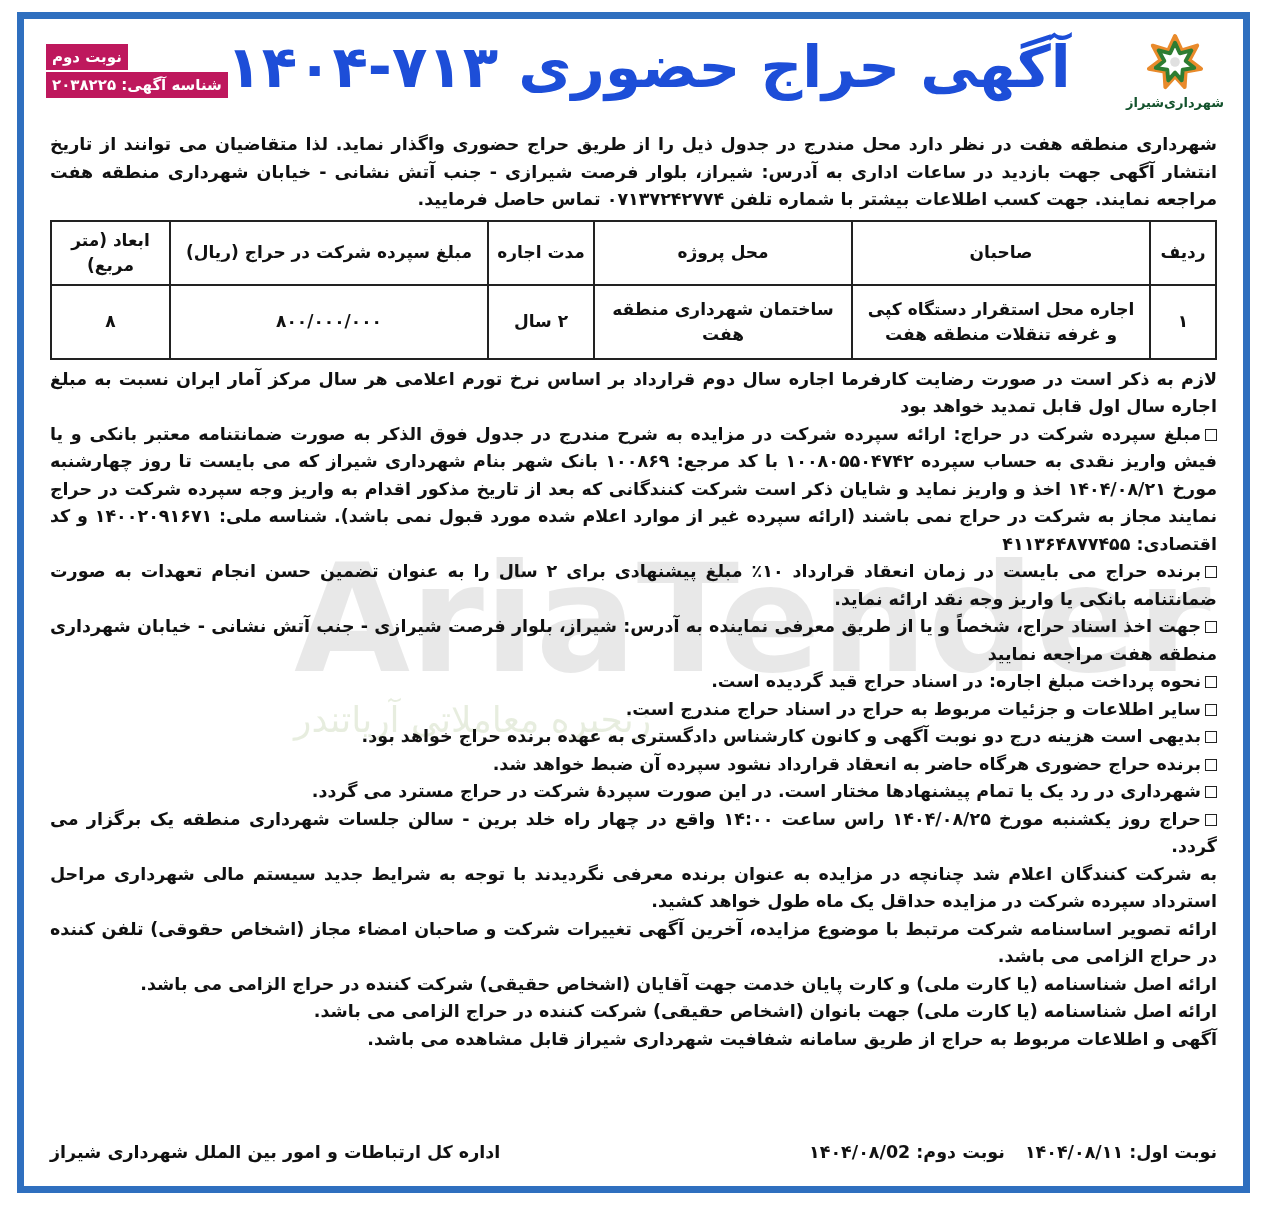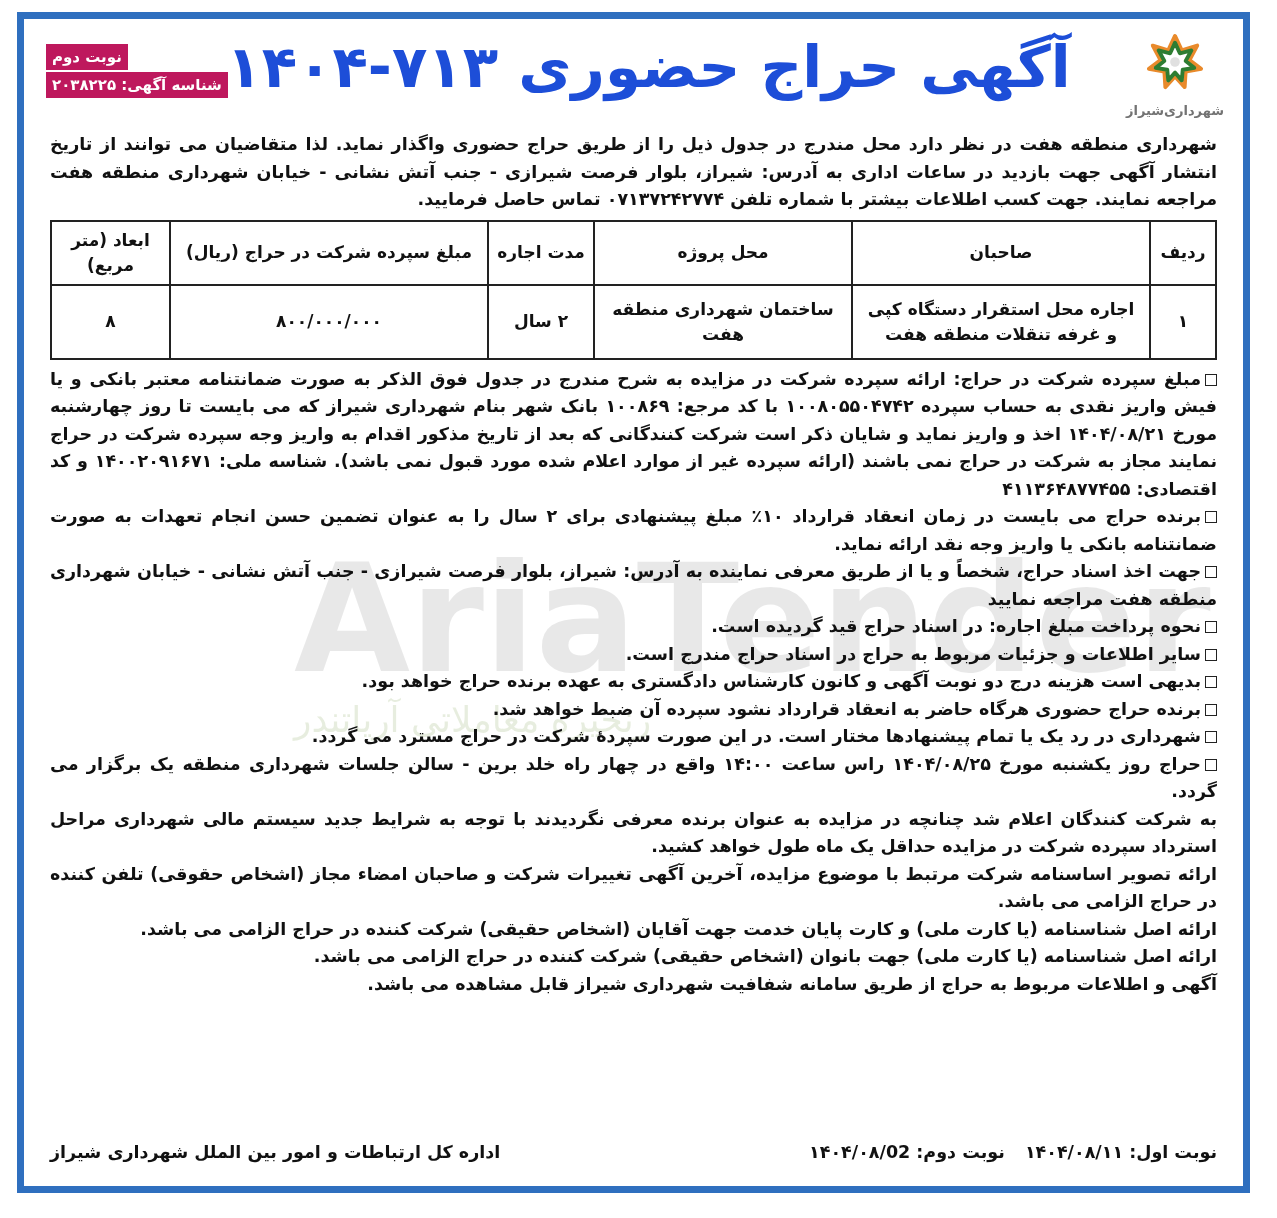--- a/index.html
+++ b/index.html
@@ -9,21 +9,21 @@
       color: #111;
     }
     .frame {
       position: absolute; left: 17px; top: 12px; width: 1233px; height: 1181px;
       box-sizing: border-box; border: 7px solid #2f6fbf; background: #ffffff;
     }
     .page { position: absolute; inset: 0; direction: rtl; }
     .header { position: absolute; left: 0; right: 0; top: 0; height: 112px; }
     .logo { position: absolute; right: 18px; top: 14px; width: 100px; text-align: center; }
     .logo svg { width: 58px; height: 58px; display: block; margin: 0 auto; }
-    .logo-text { font-size: 13px; font-weight: bold; color: #737373; margin-top: 12px; }
+    .logo-text { font-size: 13px; font-weight: bold; color: #14532d; margin-top: 4px; }
     .title {
       position: absolute; left: 190px; right: 160px; top: 8px; text-align: center;
       color: #1d4ed8; font-weight: bold; font-size: 58px; line-height: 80px;
       letter-spacing: 1px; font-family: "DejaVu Sans", sans-serif;
     }
     .badges { position: absolute; left: 22px; top: 25px; direction: rtl; }
     .badge {
       display: inline-block; background: #be185d; color: #fff; font-weight: bold;
       font-size: 15px; padding: 2px 6px; line-height: 22px;
     }
@@ -115,20 +115,21 @@
             <td>۱</td>
             <td>اجاره محل استقرار دستگاه کپی و غرفه تنقلات منطقه هفت</td>
             <td>ساختمان شهرداری منطقه هفت</td>
             <td>۲ سال</td>
             <td>۸۰۰/۰۰۰/۰۰۰</td>
             <td>۸</td>
           </tr>
         </tbody>
       </table>
 
+      <p class="para">لازم به ذکر است در صورت رضایت کارفرما اجاره سال دوم قرارداد بر اساس نرخ تورم اعلامی هر سال مرکز آمار ایران نسبت به مبلغ اجاره سال اول قابل تمدید خواهد بود</p>
 
       <p class="item"><span class="box"></span><span>مبلغ سپرده شرکت در حراج: ارائه سپرده شرکت در مزایده به شرح مندرج در جدول فوق الذکر به صورت ضمانتنامه معتبر بانکی و یا فیش واریز نقدی به حساب سپرده ۱۰۰۸۰۵۵۰۴۷۴۲ با کد مرجع: ۱۰۰۸۶۹ بانک شهر بنام شهرداری شیراز که می بایست تا روز چهارشنبه مورخ ۱۴۰۴/۰۸/۲۱ اخذ و واریز نماید و شایان ذکر است شرکت کنندگانی که بعد از تاریخ مذکور اقدام به واریز وجه سپرده شرکت در حراج نمایند مجاز به شرکت در حراج نمی باشند (ارائه سپرده غیر از موارد اعلام شده مورد قبول نمی باشد). شناسه ملی: ۱۴۰۰۲۰۹۱۶۷۱ و کد اقتصادی: ۴۱۱۳۶۴۸۷۷۴۵۵</span></p>
       <p class="item"><span class="box"></span><span>برنده حراج می بایست در زمان انعقاد قرارداد ۱۰٪ مبلغ پیشنهادی برای ۲ سال را به عنوان تضمین حسن انجام تعهدات به صورت ضمانتنامه بانکی یا واریز وجه نقد ارائه نماید.</span></p>
       <p class="item"><span class="box"></span><span>جهت اخذ اسناد حراج، شخصاً و یا از طریق معرفی نماینده به آدرس: شیراز، بلوار فرصت شیرازی - جنب آتش نشانی - خیابان شهرداری منطقه هفت مراجعه نمایید</span></p>
       <p class="item"><span class="box"></span><span>نحوه پرداخت مبلغ اجاره: در اسناد حراج قید گردیده است.</span></p>
       <p class="item"><span class="box"></span><span>سایر اطلاعات و جزئیات مربوط به حراج در اسناد حراج مندرج است.</span></p>
       <p class="item"><span class="box"></span><span>بدیهی است هزینه درج دو نوبت آگهی و کانون کارشناس دادگستری به عهده برنده حراج خواهد بود.</span></p>
       <p class="item"><span class="box"></span><span>برنده حراج حضوری هرگاه حاضر به انعقاد قرارداد نشود سپرده آن ضبط خواهد شد.</span></p>
       <p class="item"><span class="box"></span><span>شهرداری در رد یک یا تمام پیشنهادها مختار است. در این صورت سپردهٔ شرکت در حراج مسترد می گردد.</span></p>
       <p class="item"><span class="box"></span><span>حراج روز یکشنبه مورخ ۱۴۰۴/۰۸/۲۵ راس ساعت ۱۴:۰۰ واقع در چهار راه خلد برین - سالن جلسات شهرداری منطقه یک برگزار می گردد.</span></p>

